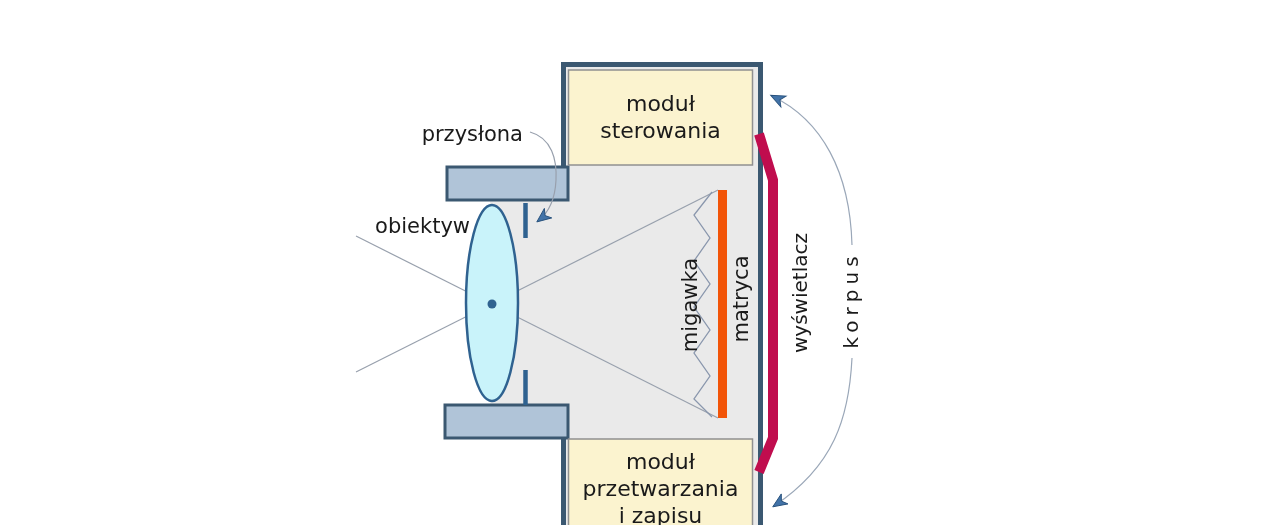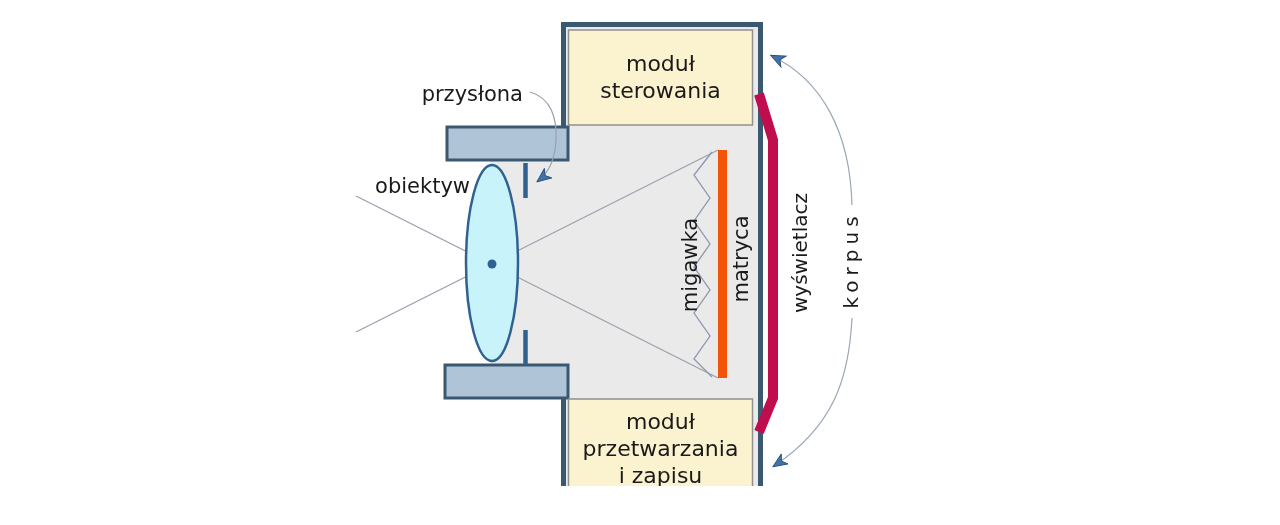--- a/index.html
+++ b/index.html
@@ -1,16 +1,16 @@
 <!DOCTYPE html>
 <html><head>
 <meta charset="utf-8">
 <style>
   html,body{margin:0;padding:0;background:#fff;}
-  .stage{position:relative;width:1280px;height:486px;background:#ffffff;overflow:hidden;}
+  .stage{position:relative;width:1280px;height:486px;background:#ffffff;overflow:hidden;margin-top:40px;}
   svg{display:block;}
   .lbl{font-family:"DejaVu Sans","Liberation Sans",sans-serif;fill:#1a1a1a;}
   .lbl-plain{font-size:21px;}
   .lbl-module{font-size:22px;text-anchor:middle;}
   .lbl-vert{font-size:21px;text-anchor:middle;}
   .lbl-vert-sm{font-size:20px;text-anchor:middle;}
   .lbl-korpus{font-size:20px;text-anchor:middle;letter-spacing:5px;}
   .interior{fill:#eaeaea;stroke:none;}
   .wall{fill:none;stroke:#3b5871;stroke-width:5;}
   .barrel{fill:#b0c4d8;stroke:#3b5871;stroke-width:3;}

